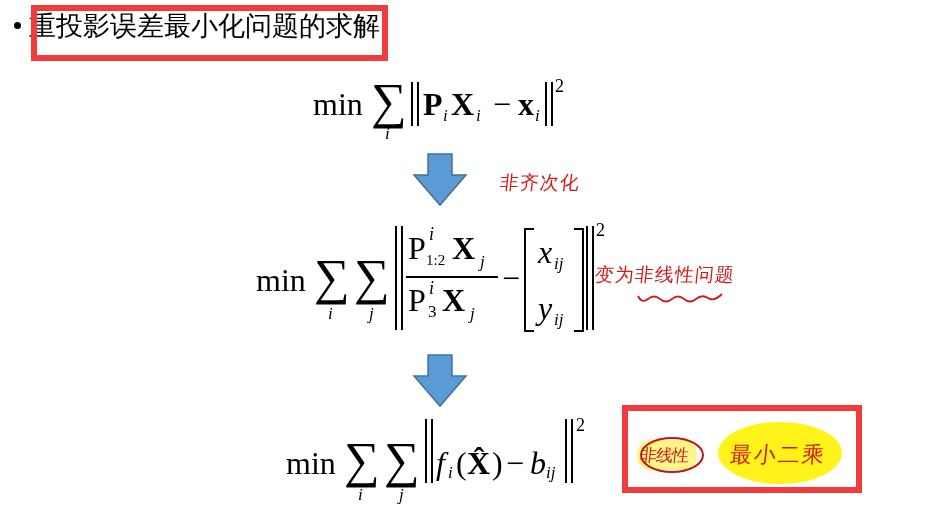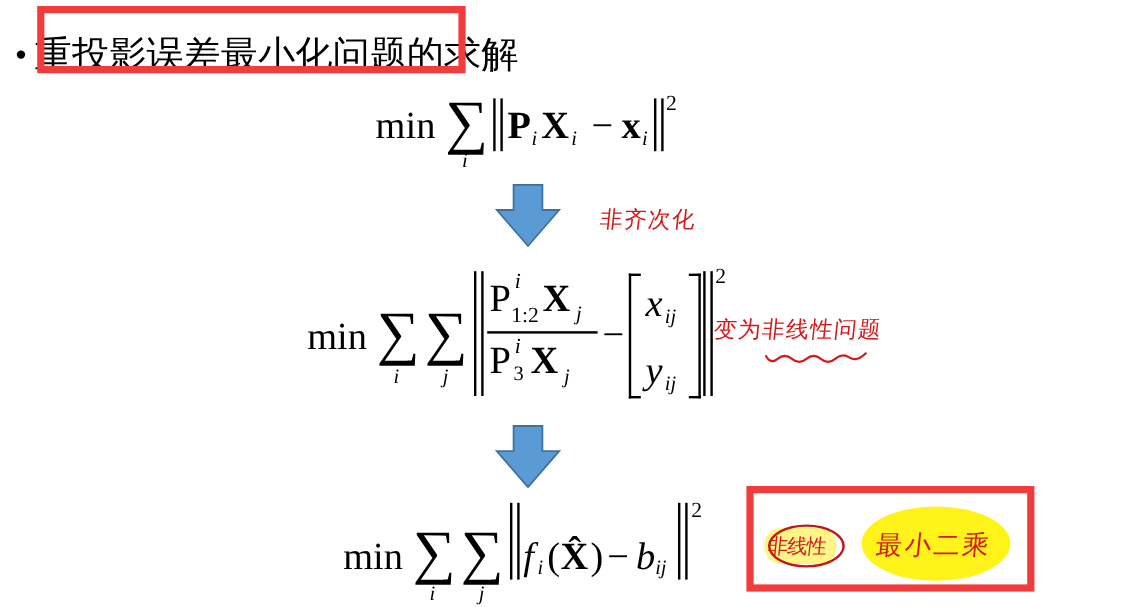--- a/index.html
+++ b/index.html
@@ -1,19 +1,19 @@
 <!DOCTYPE html>
 <html><head>
 <meta charset="utf-8">
 <style>
   html, body { margin:0; padding:0; background:#ffffff; }
   body { width:950px; height:506px; position:relative; overflow:hidden;
          font-family: "Liberation Serif", "DejaVu Serif", serif; color:#000; }
   .abs { position:absolute; }
-  .bullet-line { left:14px; top:26px; font-size:31px; line-height:40px; white-space:nowrap;
+  .bullet-line { left:14px; top:6px; font-size:27px; line-height:40px; white-space:nowrap;
                  font-family: "DejaVu Serif", "Liberation Serif", serif; }
   .bullet-dot { display:inline-block; width:7px; height:7px; border-radius:50%; background:#000;
                 vertical-align:middle; margin-right:8px; position:relative; top:-2px; }
   .redbox { border:6px solid #f23b3b; box-sizing:border-box; }
   .eq { font-family: "Liberation Serif", serif; font-size:32px; white-space:nowrap; }
   .bold { font-weight:bold; }
   .ital { font-style:italic; }
   .sub { font-size:17px; font-style:italic; }
   .sup { font-size:18px; }
   .sigma { font-size:50px; line-height:1; }
@@ -54,21 +54,21 @@
 <div class="abs eq" style="left:256px; top:218px; width:360px; height:120px;">
   <span class="abs" style="left:0; top:44px;">min</span>
   <span class="abs sigma" style="left:58px; top:34px;">∑</span>
   <span class="abs sigma-sub" style="left:72px; top:86px;">i</span>
   <span class="abs sigma" style="left:98px; top:34px;">∑</span>
   <span class="abs sigma-sub" style="left:113px; top:86px;">j</span>
   <span class="abs norm" style="left:139px; top:8px; height:104px;"></span>
 
   <span class="abs" style="left:152px; top:12px;">P</span>
   <span class="abs sup ital" style="left:173px; top:6px;">i</span>
-  <span class="abs" style="left:170px; top:34px; font-size:18px;">1:2</span>
+  <span class="abs" style="left:170px; top:34px; font-size:15px;">1:2</span>
   <span class="abs bold" style="left:196px; top:12px;">X</span>
   <span class="abs sub" style="left:224px; top:34px;">j</span>
   <div class="abs" style="left:150px; top:58px; width:92px; height:2px; background:#000;"></div>
 
   <span class="abs" style="left:152px; top:64px;">P</span>
   <span class="abs sup ital" style="left:173px; top:60px;">i</span>
   <span class="abs" style="left:172px; top:84px; font-size:17px;">3</span>
   <span class="abs bold" style="left:186px; top:64px;">X</span>
   <span class="abs sub" style="left:214px; top:86px;">j</span>
   <span class="abs" style="left:246px; top:42px;">−</span>

